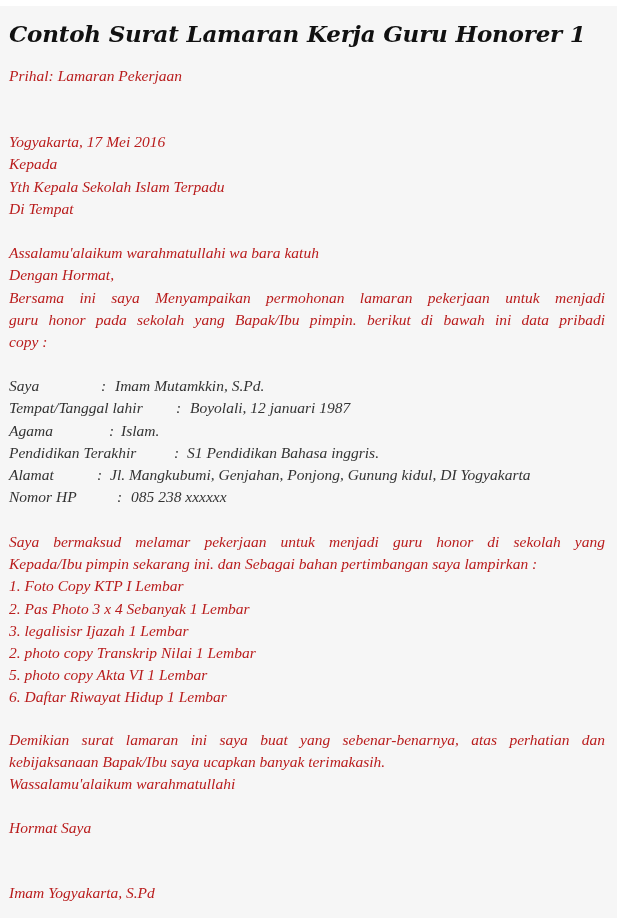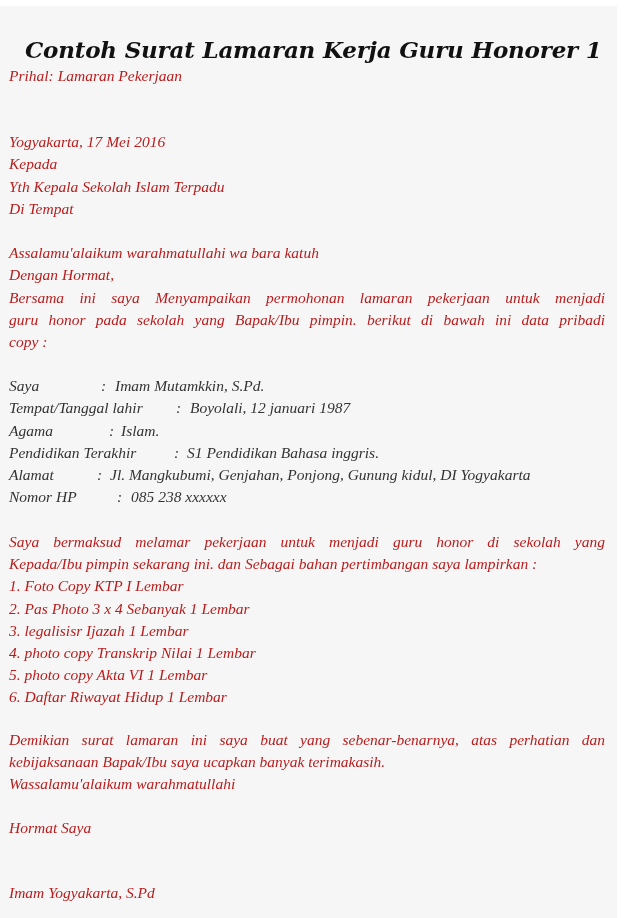--- a/index.html
+++ b/index.html
@@ -27,21 +27,21 @@
     top: 6px;
     width: 596px;
     font-family: "DejaVu Serif", "Liberation Serif", serif;
     font-style: italic;
     color: #333333;
   }
   .title {
     position: absolute;
     left: 0;
     top: 14px;
-    margin: 16px;
+    margin: 0;
     font-family: "DejaVu Serif", serif;
     font-style: italic;
     font-weight: bold;
     font-size: 23px;
     letter-spacing: -0.2px;
     color: #111111;
     white-space: nowrap;
   }
   .line {
     position: absolute;
@@ -113,21 +113,21 @@
   <div class="field" style="top:480px">
     <span class="lbl" style="width:108px">Nomor HP</span><span class="sep" style="width:14px">:</span><span class="val">085 238 xxxxxx</span>
   </div>
 
   <div class="line just" style="top:525px">Saya bermaksud melamar pekerjaan untuk menjadi guru honor di sekolah yang</div>
   <div class="line" style="top:547px">Kepada/Ibu pimpin sekarang ini. dan Sebagai bahan pertimbangan saya lampirkan :</div>
 
   <div class="line" style="top:569px">1. Foto Copy KTP I Lembar</div>
   <div class="line" style="top:592px">2. Pas Photo 3 x 4 Sebanyak 1 Lembar</div>
   <div class="line" style="top:614px">3. legalisisr Ijazah  1 Lembar</div>
-  <div class="line" style="top:636px">4. photo copy Transkrip Nilai 1 Lembar</div>
+  <div class="line" style="top:636px">2. photo copy Transkrip Nilai 1 Lembar</div>
   <div class="line" style="top:658px">5. photo copy Akta VI 1 Lembar</div>
   <div class="line" style="top:680px">6. Daftar Riwayat Hidup 1 Lembar</div>
 
   <div class="line just" style="top:723px">Demikian surat lamaran ini saya buat yang sebenar-benarnya, atas perhatian dan</div>
   <div class="line" style="top:745px">kebijaksanaan Bapak/Ibu saya ucapkan banyak terimakasih.</div>
   <div class="line" style="top:767px">Wassalamu'alaikum warahmatullahi</div>
 
   <div class="line" style="top:811px">Hormat Saya</div>
 
   <div class="line" style="top:876px">Imam Yogyakarta, S.Pd</div>

